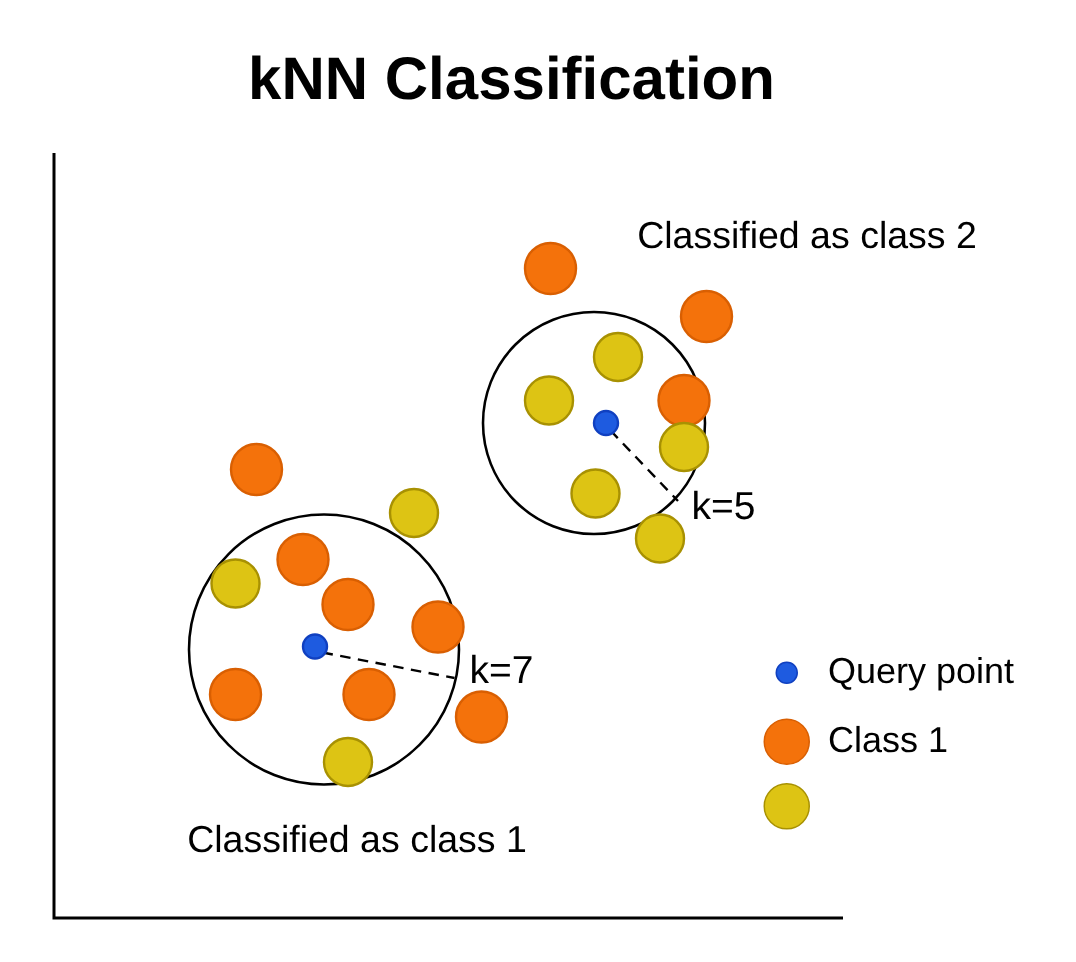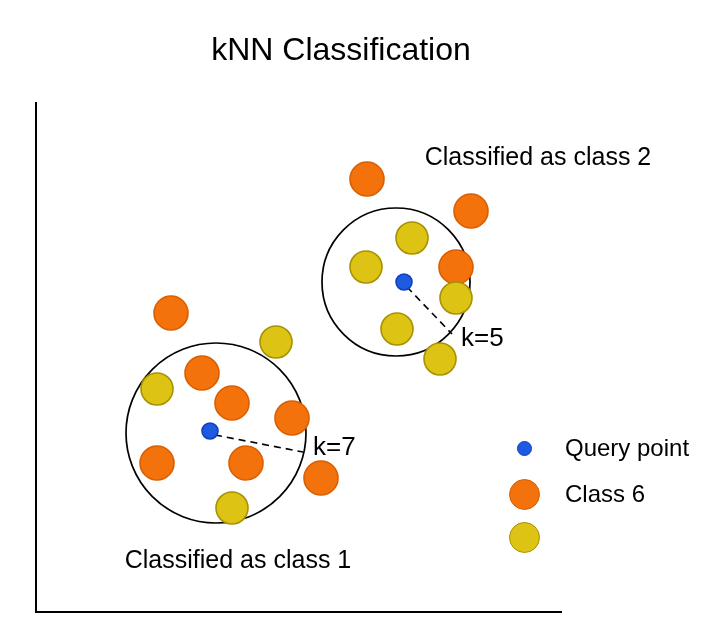--- a/index.html
+++ b/index.html
@@ -1,26 +1,26 @@
 <!DOCTYPE html>
 <html><head>
 <meta charset="utf-8">
 <style>
   html,body{margin:0;padding:0;background:#fff;}
   .canvas{position:relative;width:717px;height:641px;background:#ffffff;overflow:hidden;
           font-family:"Liberation Sans",sans-serif;}
   .title{position:absolute;top:31px;left:341px;transform:translateX(-50%);
-         font-size:32px;font-weight:normal;color:#000;white-space:nowrap;letter-spacing:0px;}
+         font-size:40px;font-weight:bold;color:#000;white-space:nowrap;letter-spacing:0px;}
   svg{position:absolute;left:0;top:0;font-family:"Liberation Sans",sans-serif;}
   .legend-row{position:absolute;left:508px;display:flex;align-items:center;height:32px;}
   .swatch-wrap{width:32px;display:flex;justify-content:center;align-items:center;}
   .dot{border-radius:50%;box-sizing:border-box;border:1.5px solid transparent;display:block;}
   .dot.small{width:15px;height:15px;}
   .dot.big{width:31px;height:31px;}
-  .legend-label{margin-left:25px;font-size:24px;color:#000;white-space:nowrap;}
+  .legend-label{margin-left:12px;font-size:24px;color:#000;white-space:nowrap;}
 </style>
 </head>
 <body>
 
 <div class="canvas">
   <div class="title">kNN Classification</div>
 
   <svg id="plot" width="717" height="641" viewBox="0 0 717 641">
       <path d="M 36 102 L 36 612 L 562 612" fill="none" stroke="#000000" stroke-width="2"></path>
       <circle cx="396" cy="282" r="74" fill="none" stroke="#000000" stroke-width="1.7"></circle>
@@ -57,21 +57,21 @@
     <div class="legend-row" style="top:432px">
       <span class="swatch-wrap">
         <span class="dot small" style="background: rgb(30, 91, 224); border-color: rgb(16, 64, 192);"></span>
       </span>
       <span class="legend-label">Query point</span>
     </div>
     <div class="legend-row" style="top:478px">
       <span class="swatch-wrap">
         <span class="dot big" style="background: rgb(244, 114, 11); border-color: rgb(217, 95, 2);"></span>
       </span>
-      <span class="legend-label">Class 6</span>
+      <span class="legend-label">Class 1</span>
     </div>
     <div class="legend-row" style="top:521px">
       <span class="swatch-wrap">
         <span class="dot big" style="background: rgb(221, 196, 20); border-color: rgb(168, 145, 2);"></span>
       </span>
     </div>
   </div>
 </div>
 
 </body></html>

